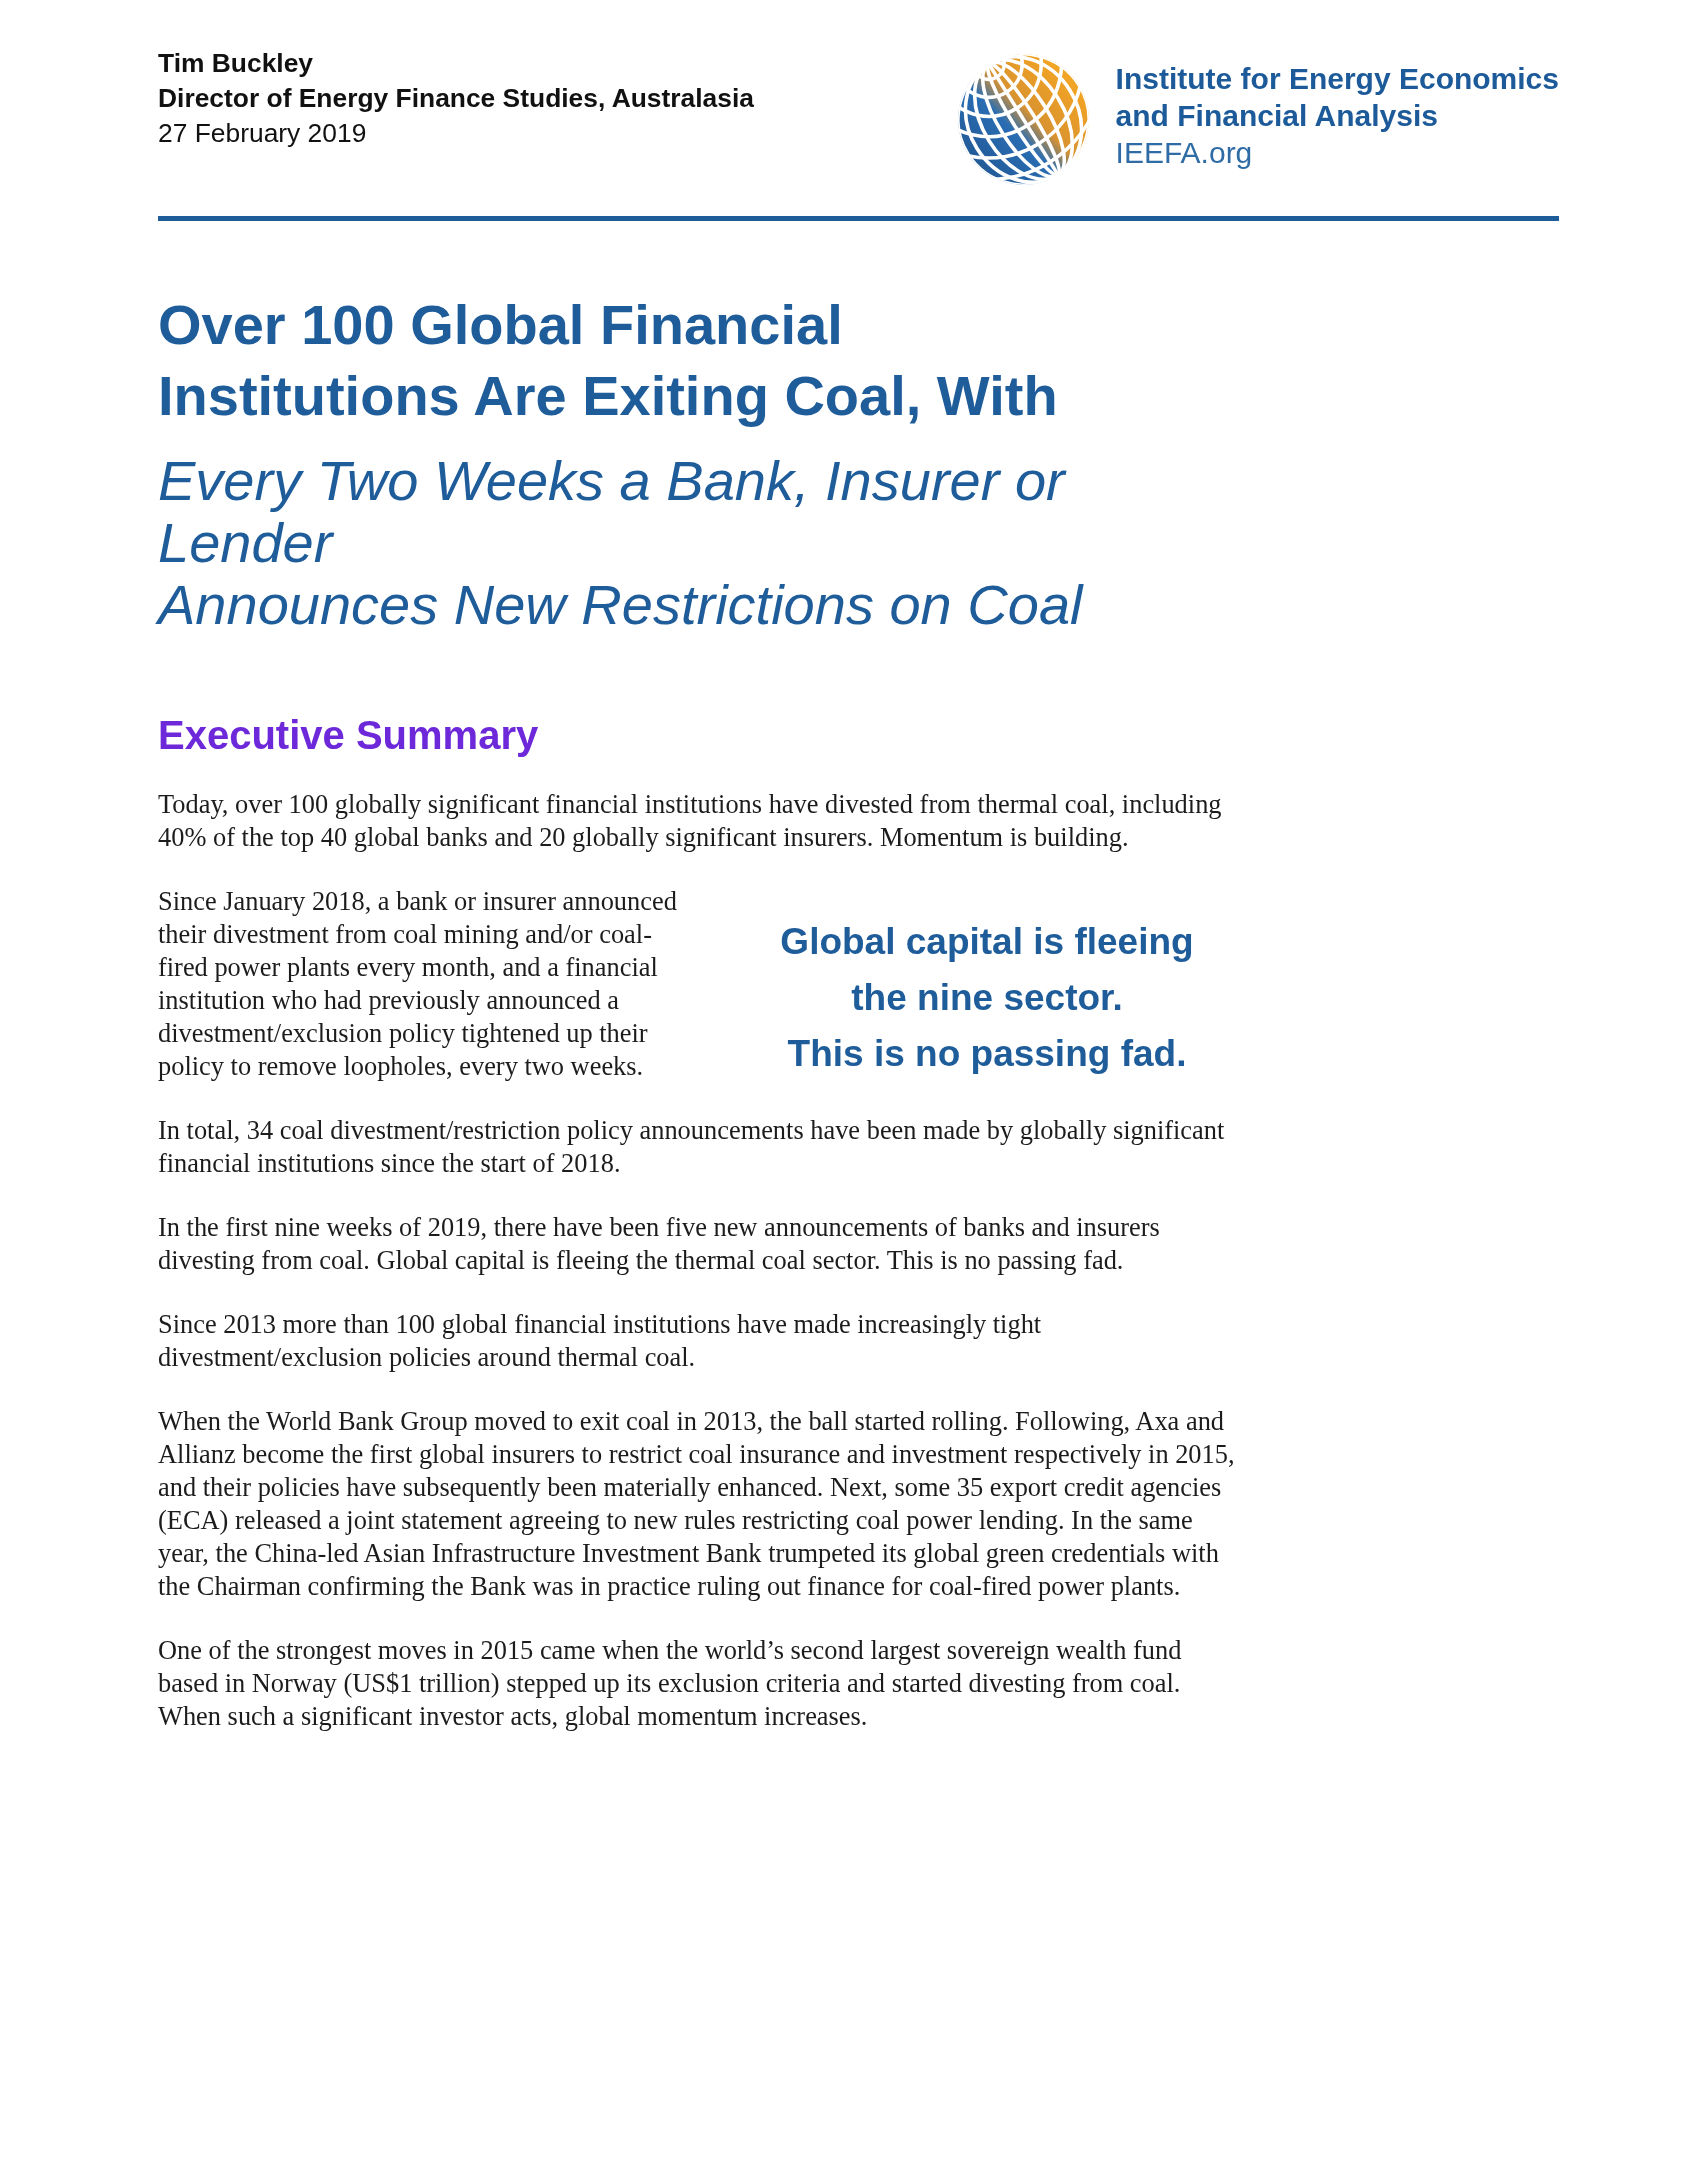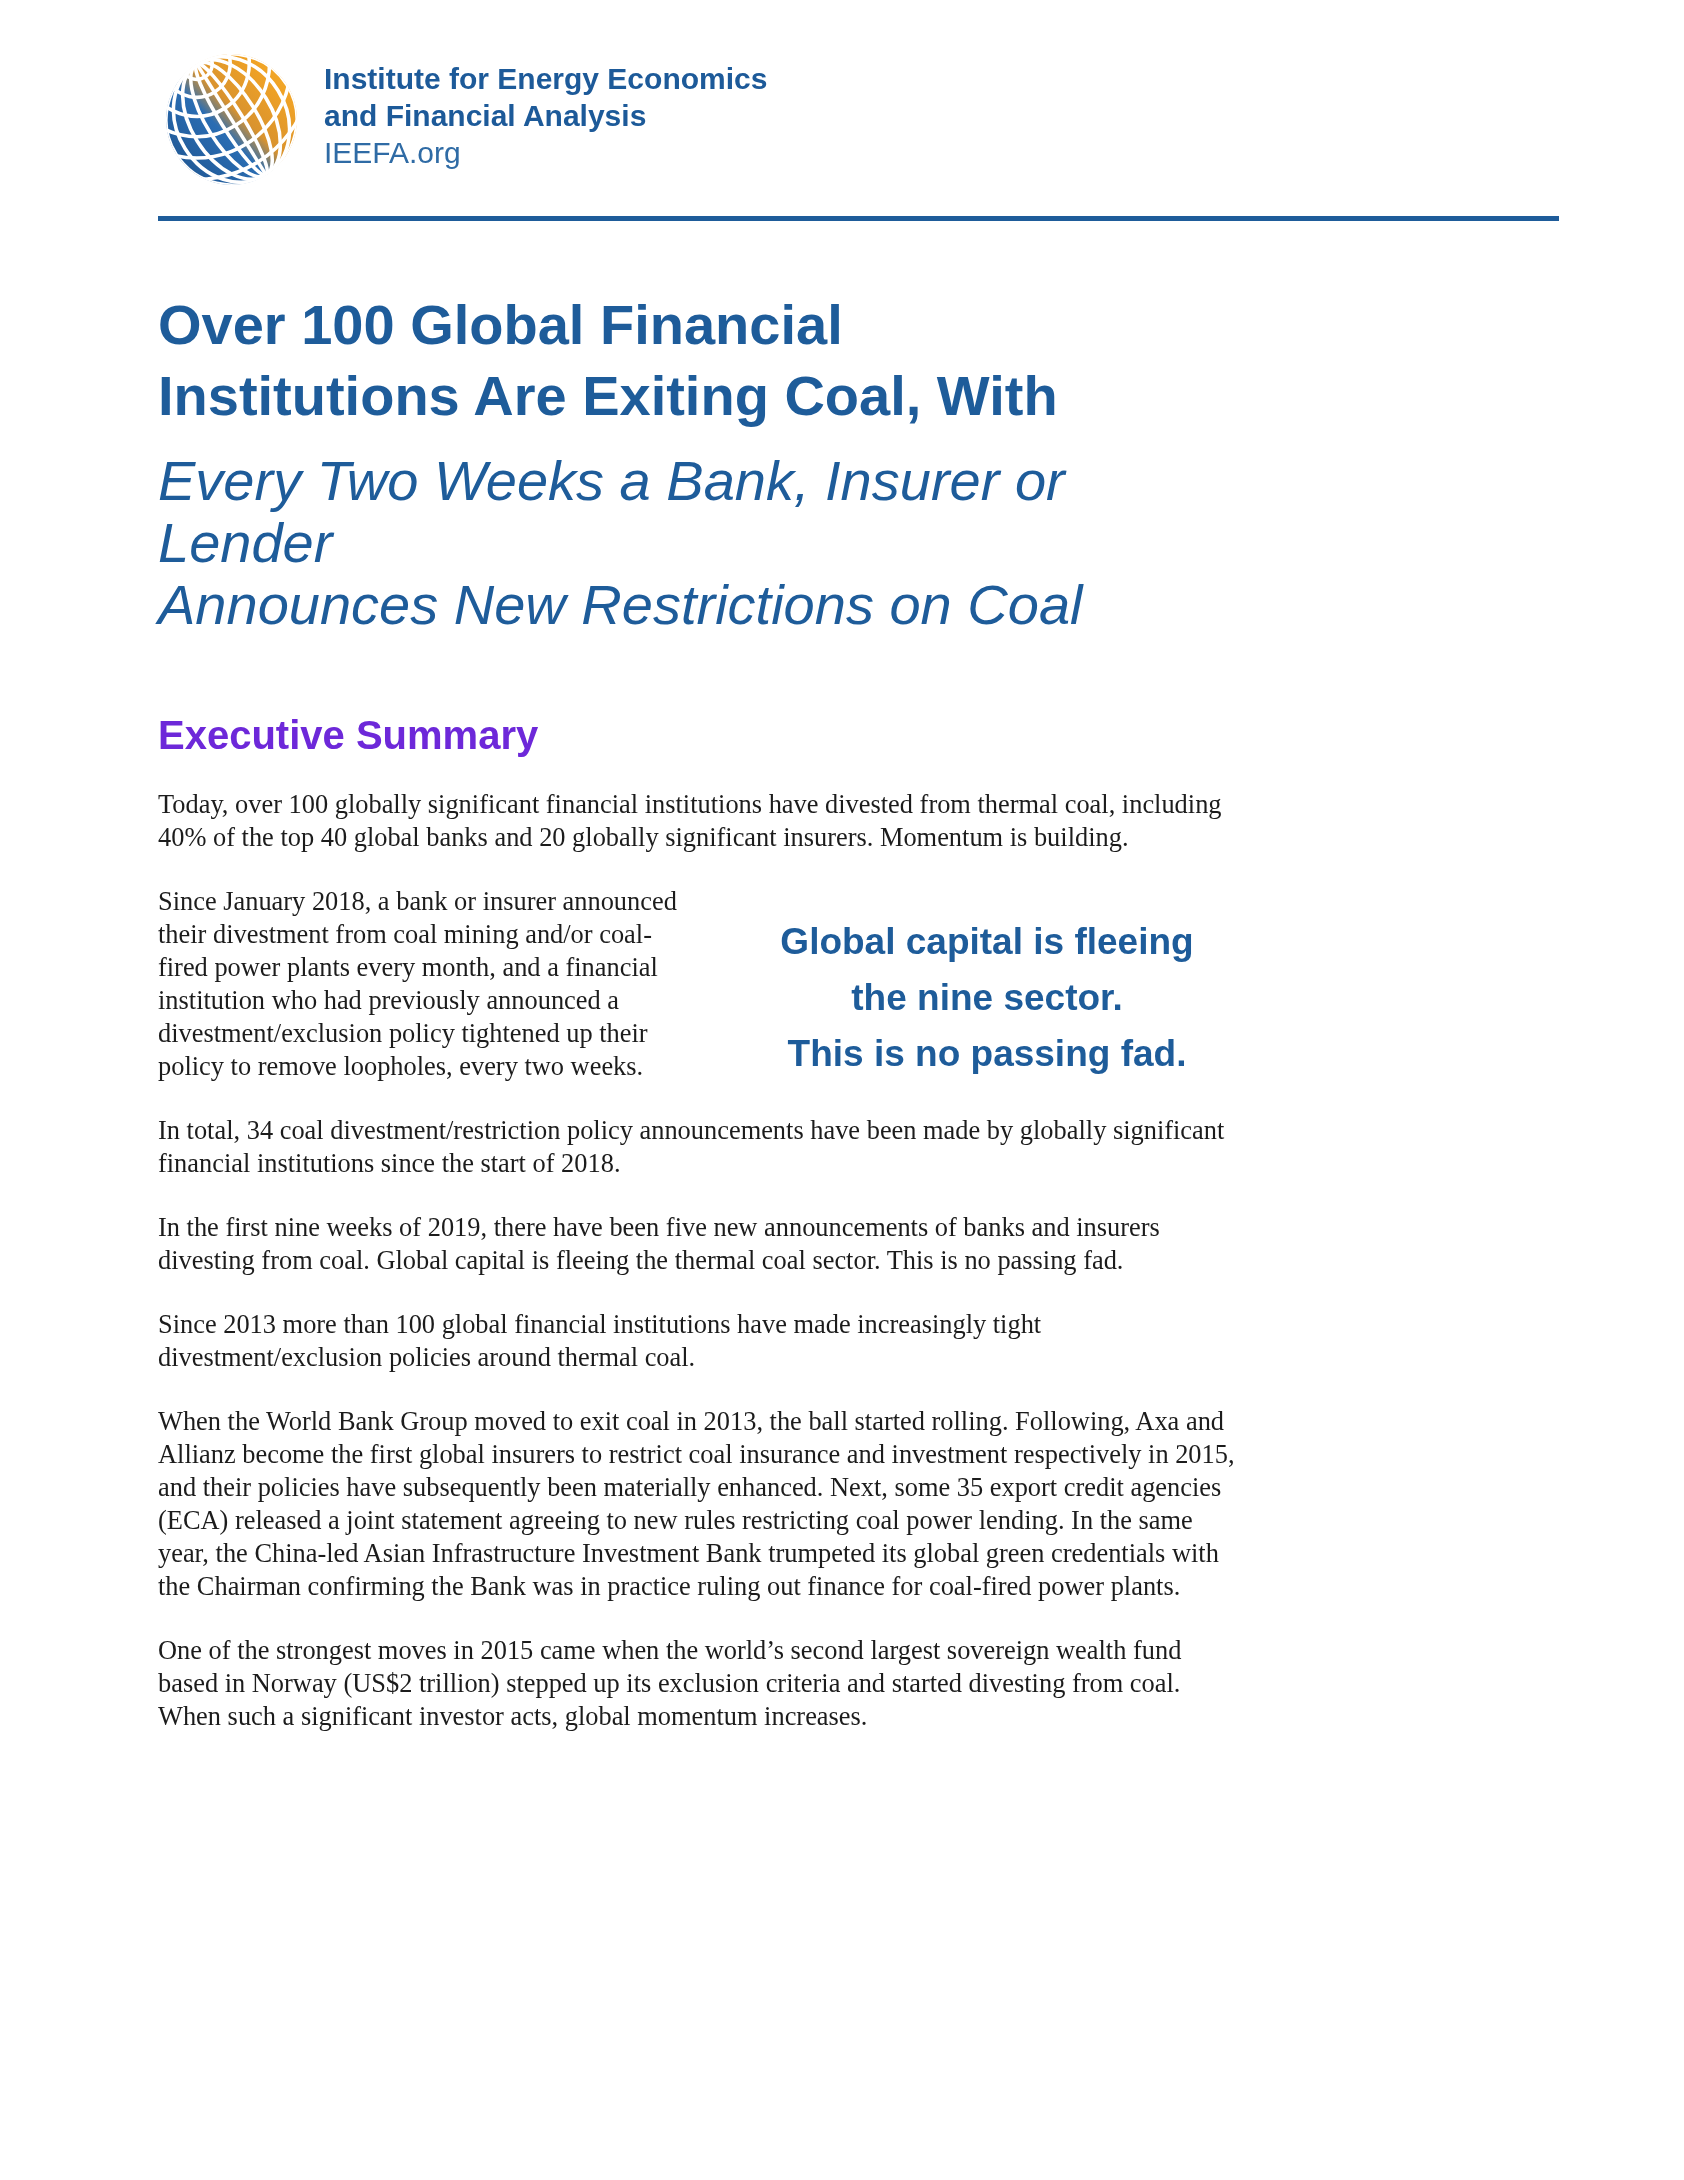--- a/index.html
+++ b/index.html
@@ -115,20 +115,25 @@
     margin-top: 28px;
   }
   .pull-quote span { display: block; }
 </style>
 </head>
 <body>
 
 <div class="page">
 
   <header class="doc-header">
+    <div class="author-block">
+      <div class="author-name">Tim Buckley</div>
+      <div class="author-title">Director of Energy Finance Studies, Australasia</div>
+      <div class="doc-date">27 February 2019</div>
+    </div>
 
     <div class="logo-block">
       <svg class="globe" viewBox="0 0 120 120" aria-hidden="true">
         <defs>
           <linearGradient id="globeGrad" x1="0%" y1="100%" x2="100%" y2="0%">
             <stop offset="0%" stop-color="#1d5089"></stop>
             <stop offset="42%" stop-color="#2a6db3"></stop>
             <stop offset="55%" stop-color="#d9932f"></stop>
             <stop offset="80%" stop-color="#f0a225"></stop>
             <stop offset="100%" stop-color="#f6b62e"></stop>
@@ -187,17 +192,17 @@
         <span>Global capital is fleeing</span>
         <span>the nine sector.</span>
         <span>This is no passing fad.</span>
       </div>
     </div>
 
     <p class="body-par">In total, 34 coal divestment/restriction policy announcements have been made by globally significant financial institutions since the start of 2018.</p>
     <p class="body-par">In the first nine weeks of 2019, there have been five new announcements of banks and insurers divesting from coal. Global capital is fleeing the thermal coal sector. This is no passing fad.</p>
     <p class="body-par">Since 2013 more than 100 global financial institutions have made increasingly tight divestment/exclusion policies around thermal coal.</p>
     <p class="body-par">When the World Bank Group moved to exit coal in 2013, the ball started rolling. Following, Axa and Allianz become the first global insurers to restrict coal insurance and investment respectively in 2015, and their policies have subsequently been materially enhanced. Next, some 35 export credit agencies (ECA) released a joint statement agreeing to new rules restricting coal power lending. In the same year, the China-led Asian Infrastructure Investment Bank trumpeted its global green credentials with the Chairman confirming the Bank was in practice ruling out finance for coal-fired power plants.</p>
-    <p class="body-par">One of the strongest moves in 2015 came when the world’s second largest sovereign wealth fund based in Norway (US$2 trillion) stepped up its exclusion criteria and started divesting from coal. When such a significant investor acts, global momentum increases.</p>
+    <p class="body-par">One of the strongest moves in 2015 came when the world’s second largest sovereign wealth fund based in Norway (US$1 trillion) stepped up its exclusion criteria and started divesting from coal. When such a significant investor acts, global momentum increases.</p>
 
   </main>
 </div>
 
 
 </body></html>

